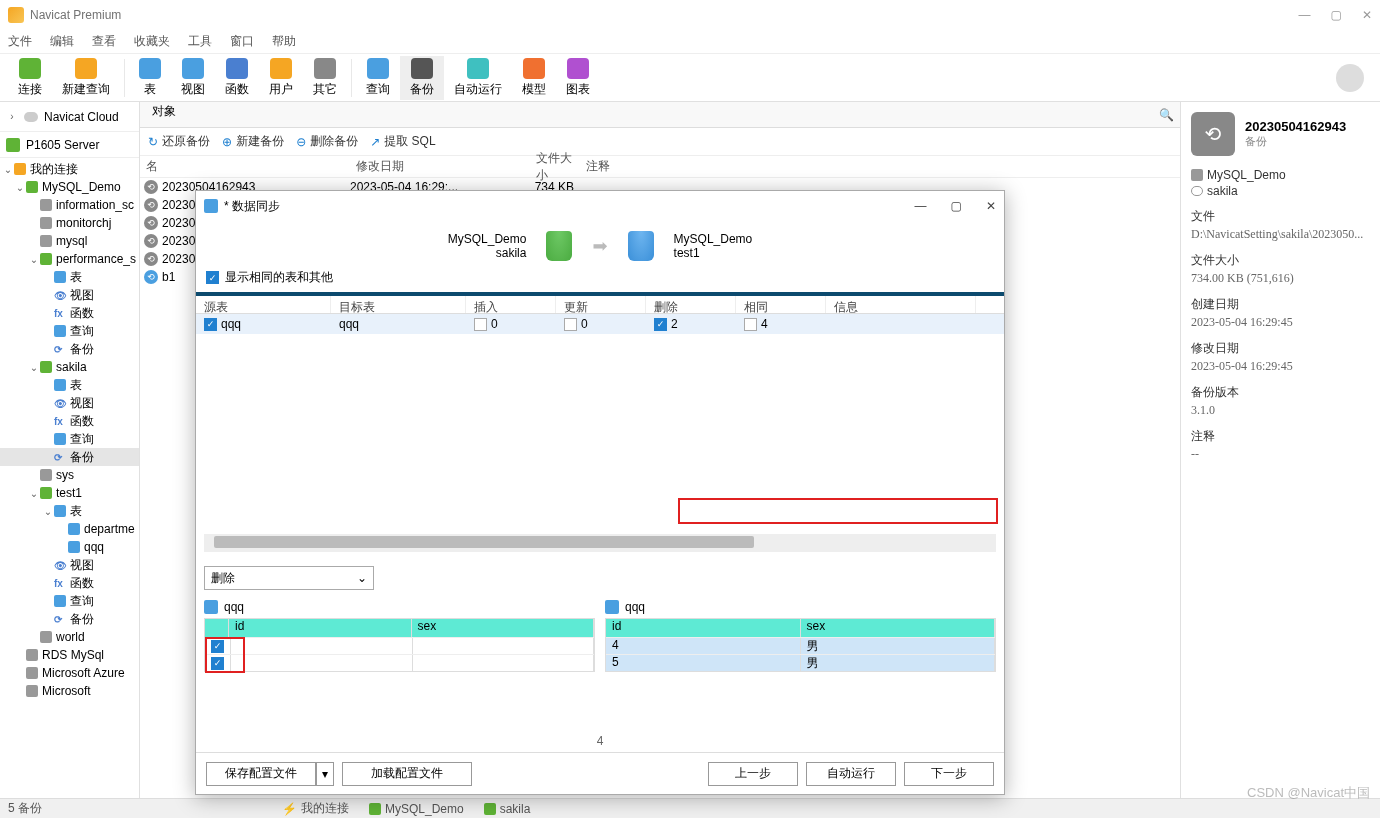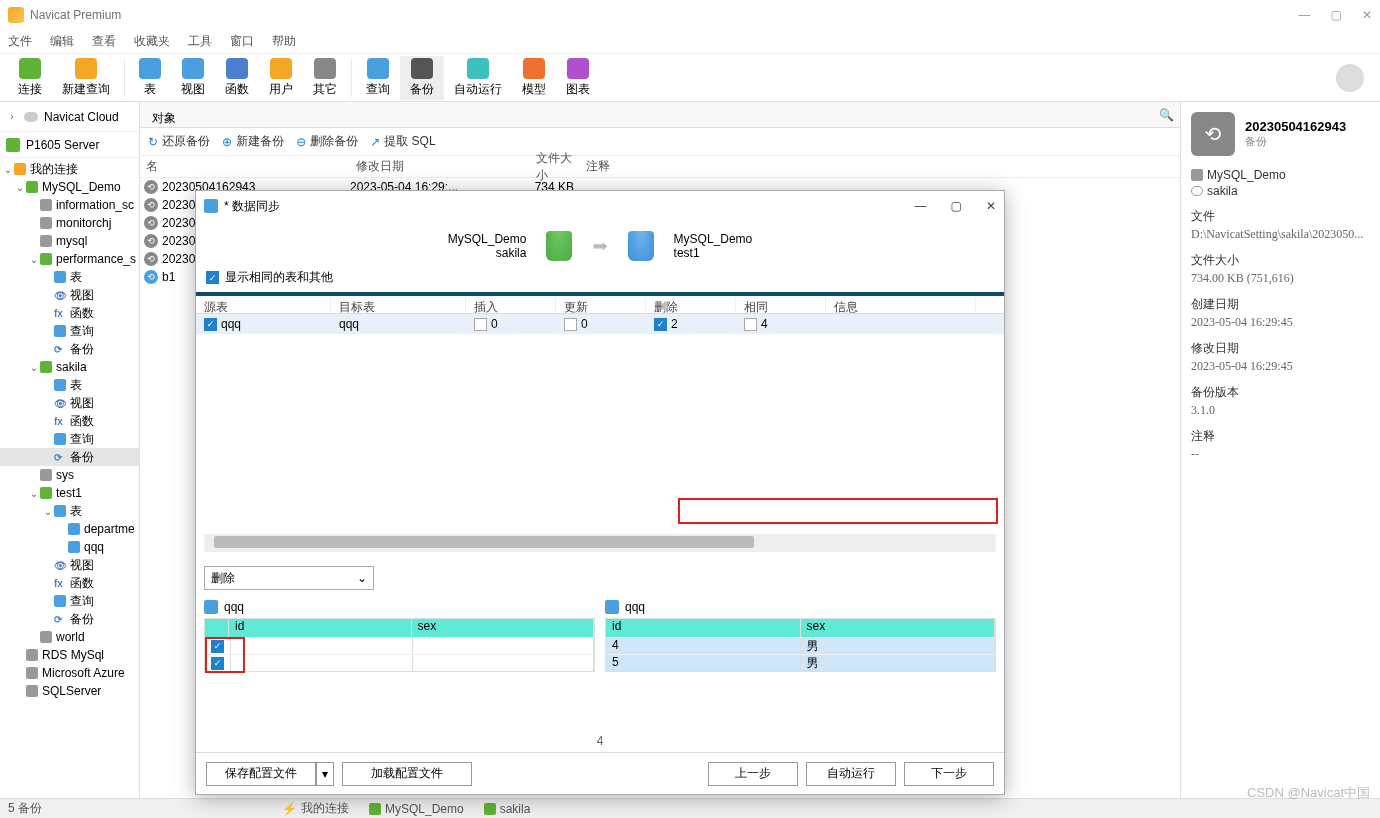--- a/index.html
+++ b/index.html
@@ -25,21 +25,21 @@
 .tree-row { display: flex; align-items: center; height: 18px; padding-left: 4px; white-space: nowrap; overflow: hidden; cursor: pointer; }
 .tree-row.sel { background: #e5e5e5; }
 .tw { width: 12px; text-align: center; color: #666; font-size: 10px; }
 .db-ico { width: 12px; height: 12px; margin-right: 4px; border-radius: 2px; }
 .db-c1 { background: #5fb336; }
 .db-c2 { background: #999; }
 .db-c3 { background: #4a9fe0; }
 .fx { color: #4a7fd0; font-weight: bold; font-size: 10px; margin-right: 4px; width: 12px; }
 .content { flex: 1; background: #fff; display: flex; flex-direction: column; position: relative; }
 .tabbar { height: 26px; background: #f8f8f8; border-bottom: 1px solid #ddd; display: flex; align-items: center; padding: 0 6px; gap: 10px; }
-.tab { display: flex; align-items: flex-end; gap: 4px; padding: 0 6px; height: 24px; }
+.tab { display: flex; align-items: flex-start; gap: 4px; padding: 0 6px; height: 24px; }
 .tab-ico { width: 12px; height: 12px; background: #4a9fe0; border-radius: 2px; }
 .subtoolbar { height: 28px; display: flex; align-items: center; padding: 0 8px; gap: 12px; border-bottom: 1px solid #eee; }
 .sb-item { display: flex; align-items: center; gap: 4px; cursor: pointer; color: #333; }
 .sb-arrow { color: #2080d0; }
 .list-head { height: 22px; display: flex; align-items: center; border-bottom: 1px solid #eee; color: #555; }
 .lh-col { padding: 0 6px; }
 .list-rows .lr { height: 18px; display: flex; align-items: center; }
 .lr-ico { width: 14px; height: 14px; background: #888; border-radius: 50%; margin: 0 4px; display: inline-flex; align-items: center; justify-content: center; color: #fff; font-size: 9px; }
 .lr-ico.b { background: #4a9fe0; }
 .rightpane { width: 200px; background: #fff; border-left: 1px solid #e0e0e0; padding: 10px; overflow: hidden; }
@@ -322,21 +322,21 @@
             <span>RDS MySql</span>
           </div>
           <div class="tree-row" style="padding-left: 14px;">
             <span class="tw"></span>
             <span class="db-ico db-c2"></span>
             <span>Microsoft Azure</span>
           </div>
           <div class="tree-row" style="padding-left: 14px;">
             <span class="tw"></span>
             <span class="db-ico db-c2"></span>
-            <span>SQLServer</span>
+            <span>Microsoft</span>
           </div>
         </div>
     </div>
   </div>
 
   <div class="content">
     <div class="tabbar" id="tabbar">
       <div class="tab">
           <span>对象</span>
         </div>

